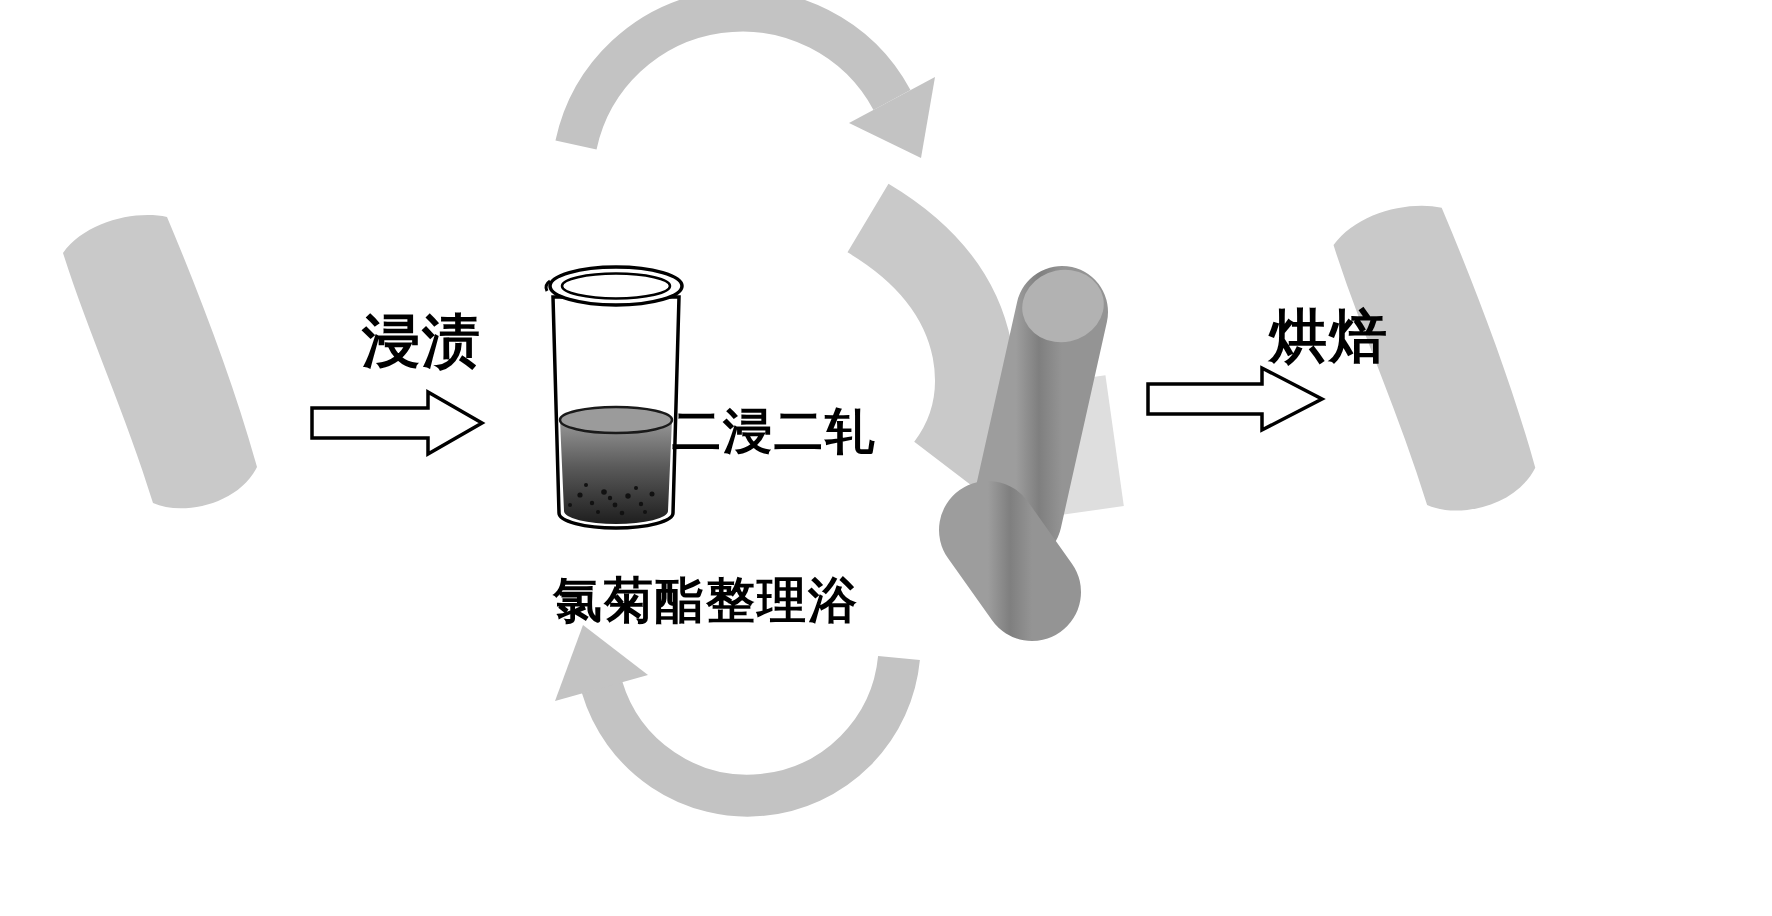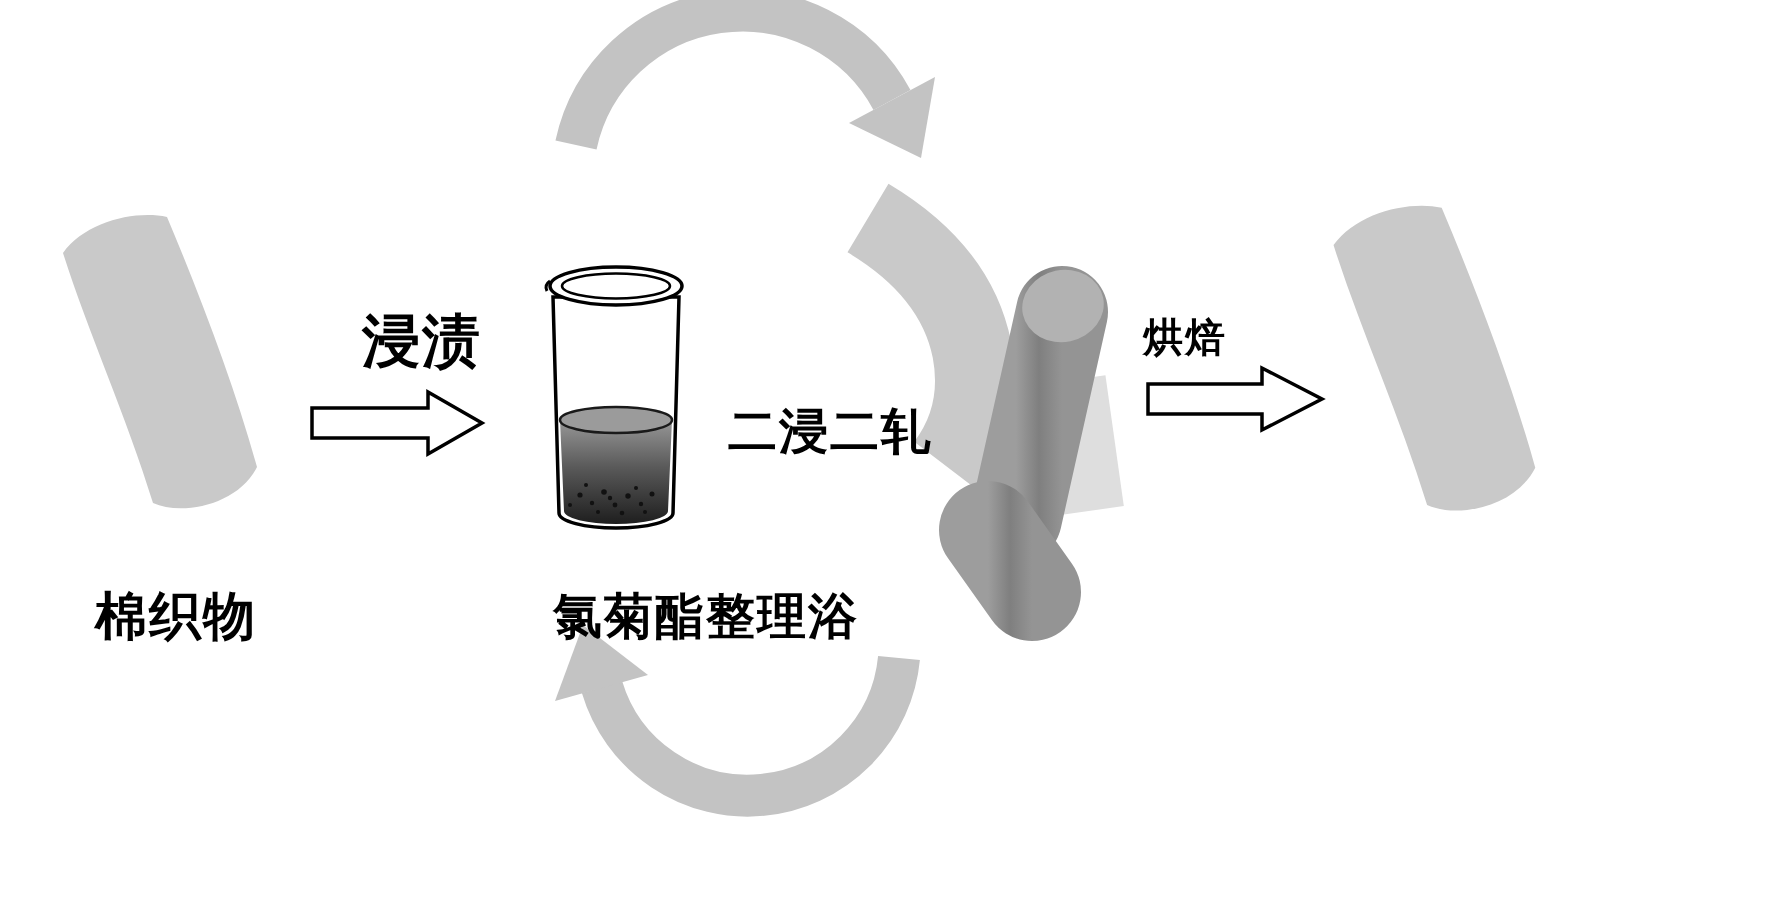--- a/index.html
+++ b/index.html
@@ -14,23 +14,23 @@
   }
   .stage svg{position:absolute;left:0;top:0;}
   .lbl{
     position:absolute;transform:translate(-50%,-50%);
     color:var(--text);font-weight:bold;white-space:nowrap;
     font-family:"Liberation Sans","DejaVu Sans",sans-serif;
     letter-spacing:2px;
   }
   .lbl-cotton   {left:176px; top:617px; font-size:52px;}
   .lbl-dip      {left:422px; top:342px; font-size:58px;}
-  .lbl-nip      {left:830px; top:432px; font-size:49px;}
-  .lbl-bath     {left:706px; top:601px; font-size:49px;margin-top:16px;}
-  .lbl-bake     {left:1185px;top:337px; font-size:40px;}
+  .lbl-nip      {left:774px; top:432px; font-size:49px;}
+  .lbl-bath     {left:706px; top:601px; font-size:49px;}
+  .lbl-bake     {left:1329px;top:337px; font-size:58px;}
 </style>
 </head>
 <body>
 
 <div class="stage">
 
   <svg width="1772" height="916" viewBox="0 0 1772 916">
     <defs>
       <linearGradient id="liq" x1="0" y1="0" x2="0" y2="1">
         <stop offset="0" stop-color="#979797"></stop>
@@ -110,18 +110,17 @@
     </g>
 
     <g>
       <rect x="1040" y="380" width="75" height="132" fill="var(--plate)" transform="rotate(-8 1077 446)"></rect>
       <line x1="1062" y1="312" x2="1016" y2="518" stroke="url(#rollg)" stroke-width="92" stroke-linecap="round"></line>
       <ellipse cx="1063" cy="306" rx="41" ry="36" fill="var(--roller-light)" transform="rotate(-12 1063 306)"></ellipse>
       <line x1="988" y1="530" x2="1032" y2="592" stroke="url(#rollg)" stroke-width="98" stroke-linecap="round"></line>
     </g>
   </svg>
 
-  <div class="lbl lbl-cotton">棉织物</div>
   <div class="lbl lbl-dip">浸渍</div>
   <div class="lbl lbl-nip">二浸二轧</div>
   <div class="lbl lbl-bath">氯菊酯整理浴</div>
   <div class="lbl lbl-bake">烘焙</div>
 </div>
 
 </body></html>

